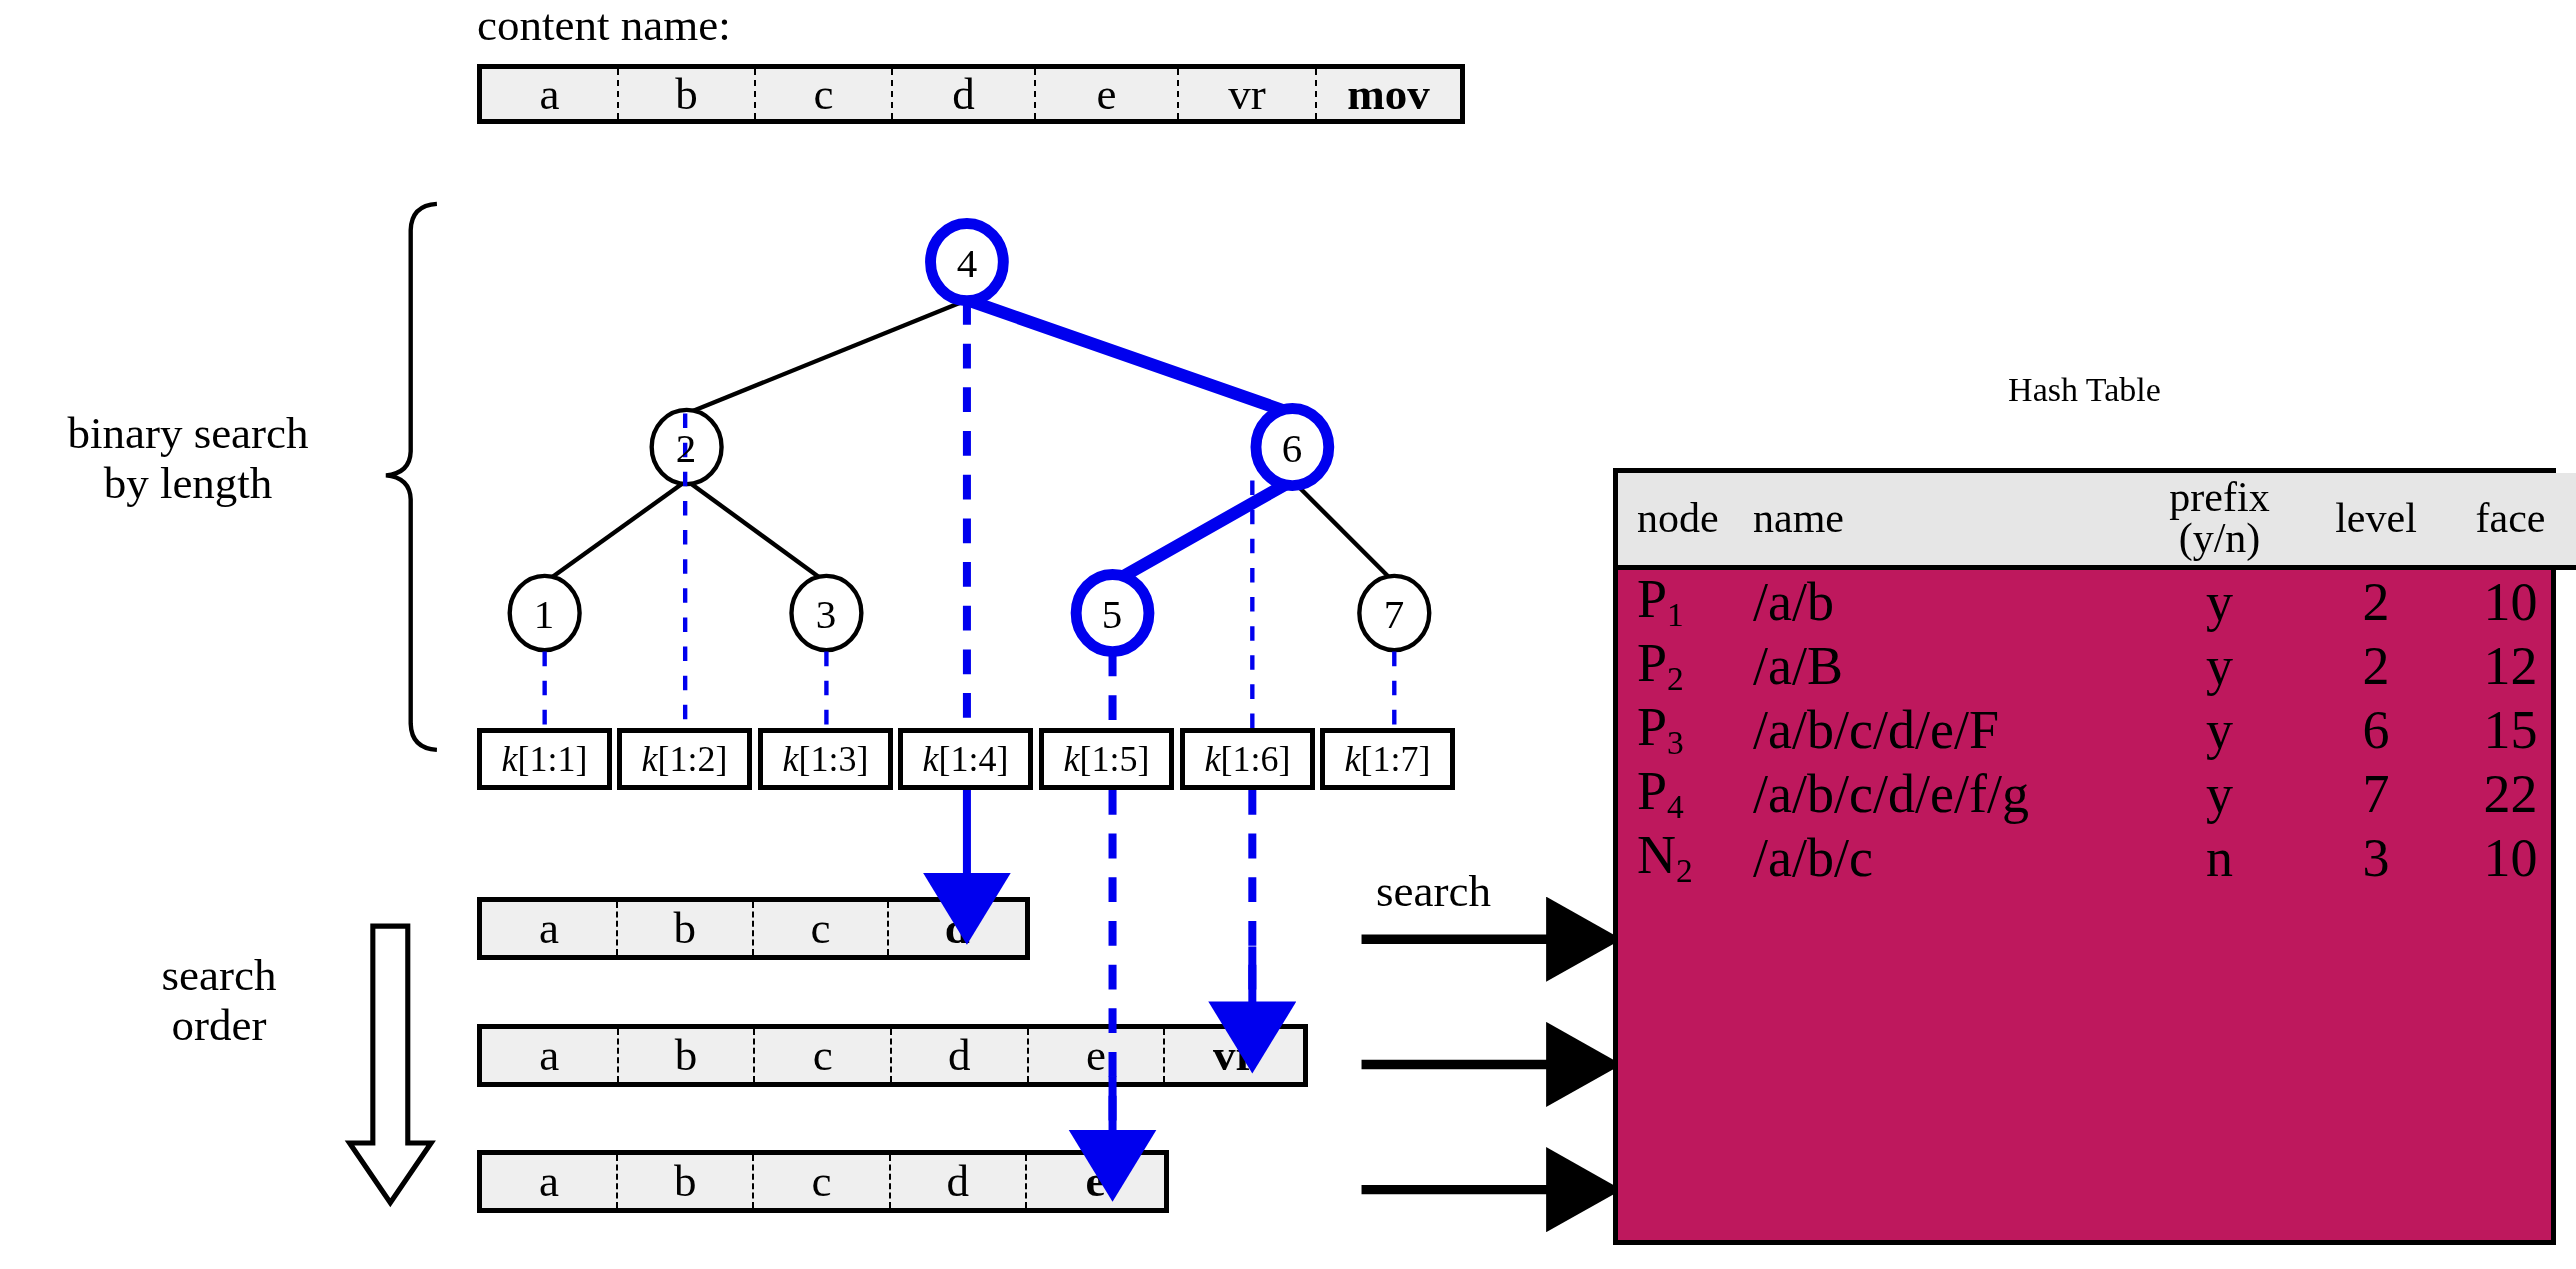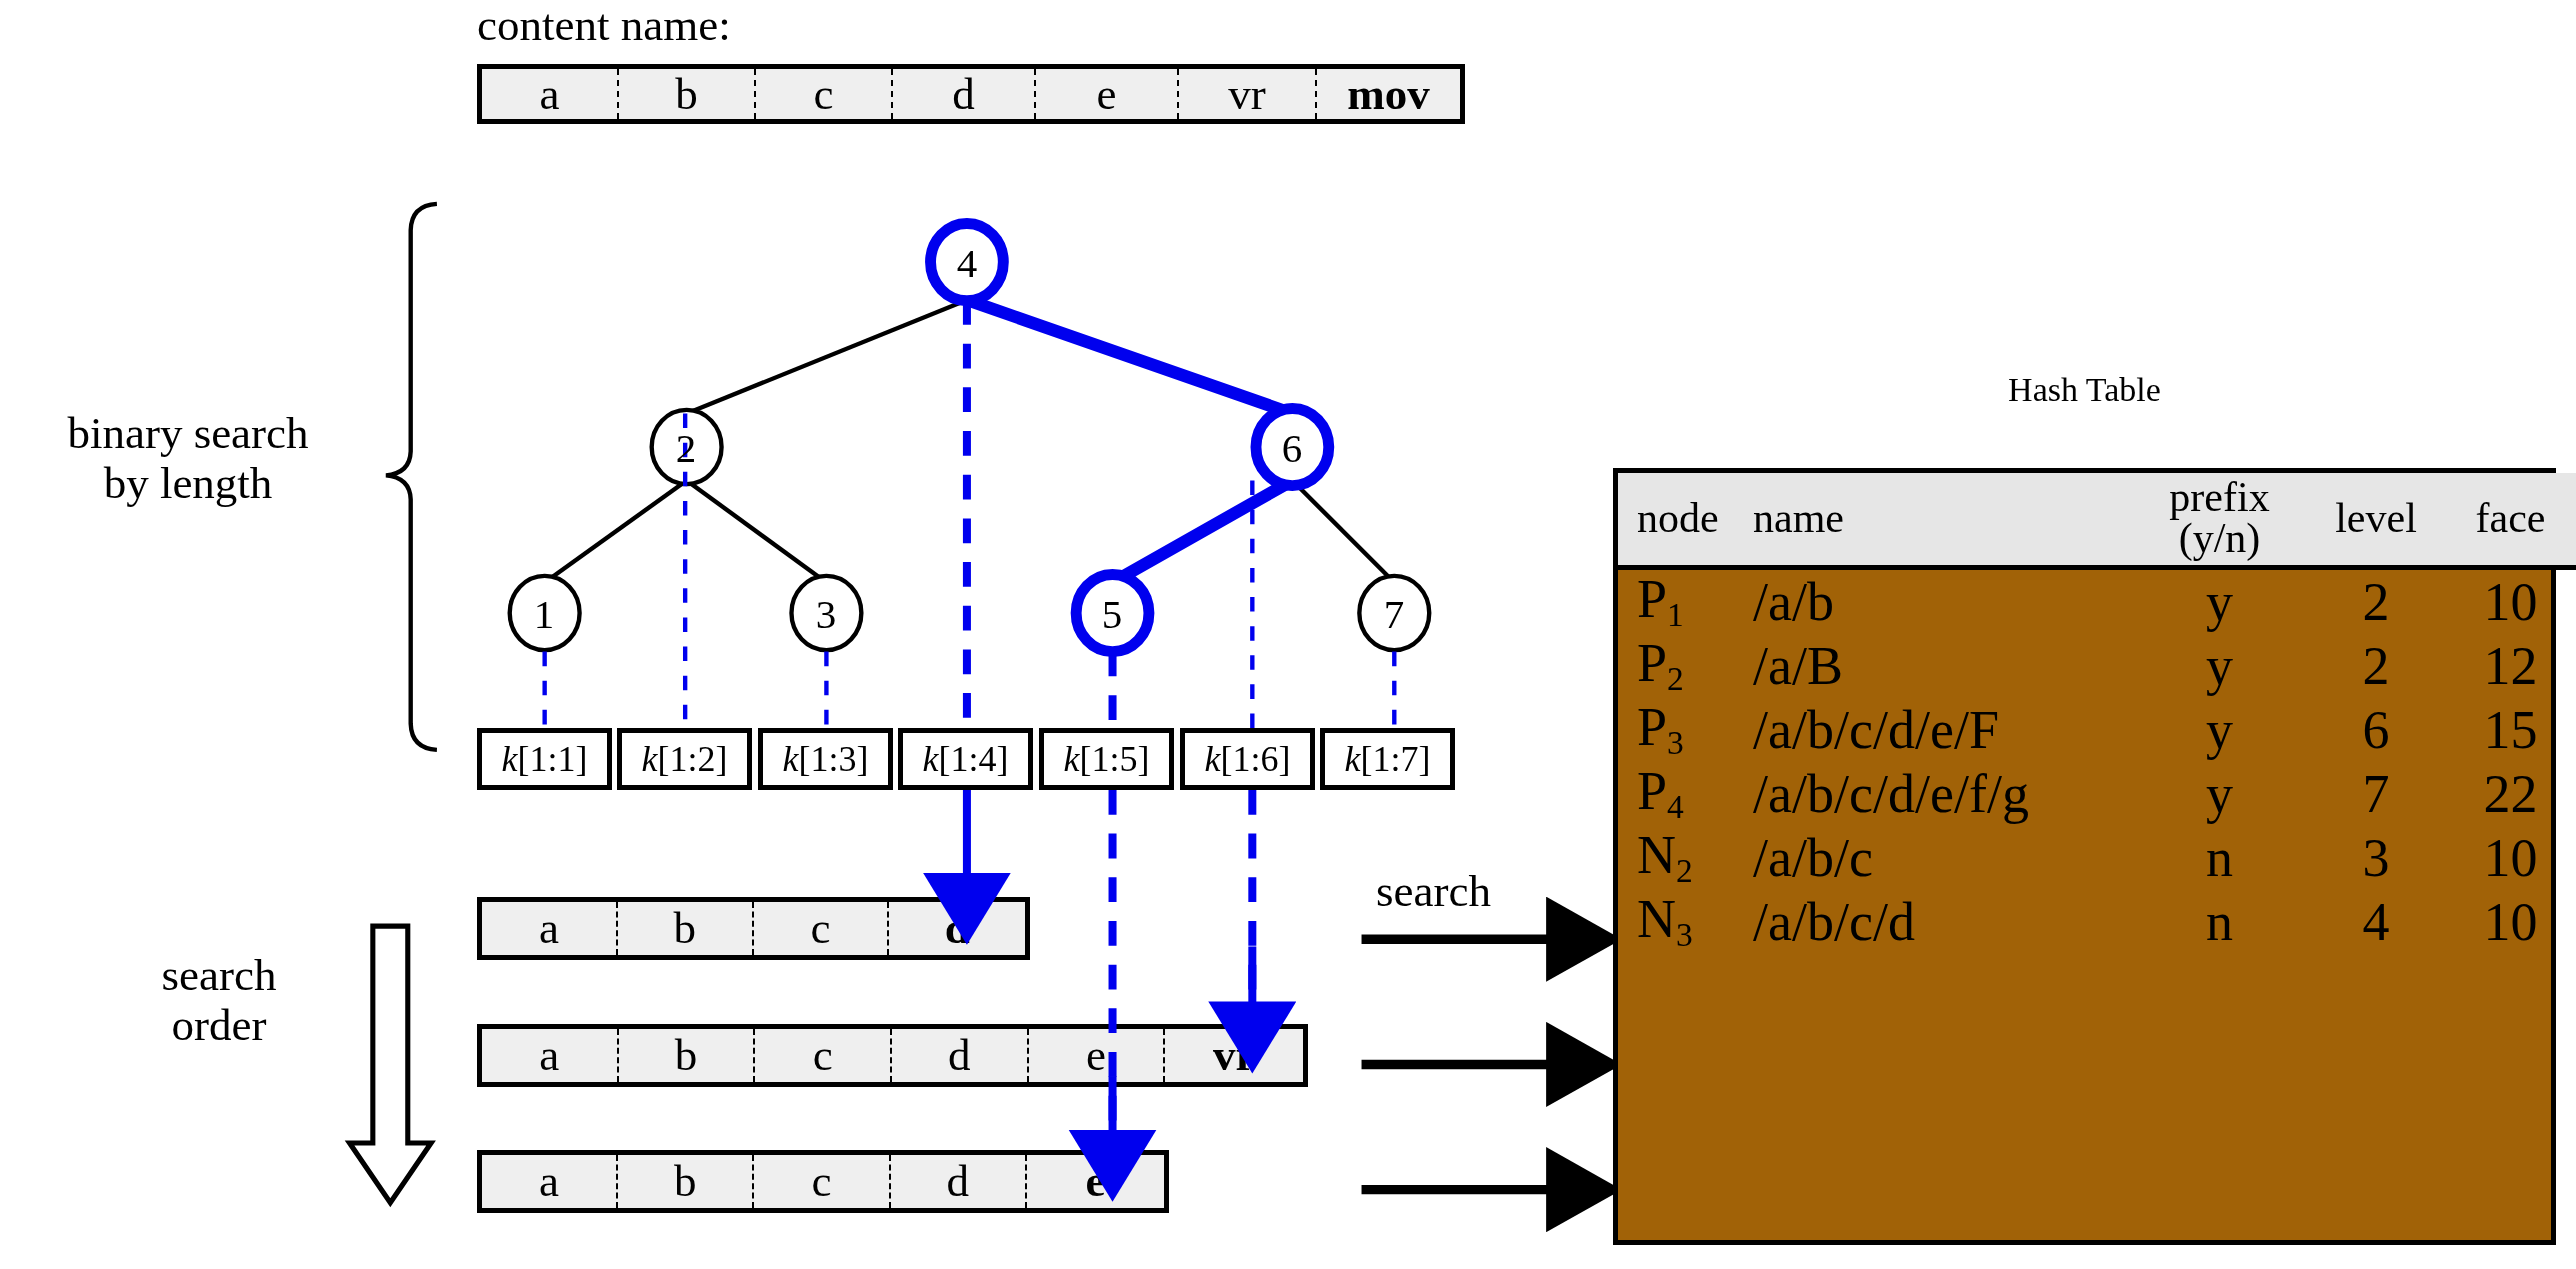--- a/index.html
+++ b/index.html
@@ -19,21 +19,21 @@
 
   
   .kbox{position:absolute;border:5.1px solid #000;box-sizing:border-box;
         background:#fff;display:flex;align-items:center;justify-content:center;
         font-size:36px;font-style:italic;white-space:nowrap;}
   .kbox i{font-style:italic;}
   .kbox span.up{font-style:normal;}
 
   
   #hash-table{position:absolute;border:5.8px solid #000;box-sizing:border-box;
-              background:#a16207;}
+              background:#be185d;}
   #hash-table table{border-collapse:collapse;width:100%;table-layout:fixed;}
   #hash-table th{background:#e6e6e6;font-weight:normal;font-size:42px;
                  border-bottom:5.8px solid #000;padding:4.4px 0 7.3px 0;
                  line-height:0.96;vertical-align:middle;}
   #hash-table td{font-size:54px;padding:0;height:64px;line-height:1;
                  vertical-align:middle;}
   .c-node{width:116px;text-align:left;padding-left:19px!important;}
   .c-name{width:379px;text-align:left;}
   .c-prefix{width:175px;text-align:center;}
   .c-level{width:138px;text-align:center;}
@@ -249,23 +249,16 @@
           <td class="c-level">7</td>
           <td class="c-face">22</td>
         </tr>
         <tr>
           <td class="c-node"><span>N</span><sub>2</sub></td>
           <td class="c-name">/a/b/c</td>
           <td class="c-prefix">n</td>
           <td class="c-level">3</td>
           <td class="c-face">10</td>
         </tr>
-        <tr>
-          <td class="c-node"><span>N</span><sub>3</sub></td>
-          <td class="c-name">/a/b/c/d</td>
-          <td class="c-prefix">n</td>
-          <td class="c-level">4</td>
-          <td class="c-face">10</td>
-        </tr>
       </tbody>
   </table>
 </div>
 
 
 </body></html>

